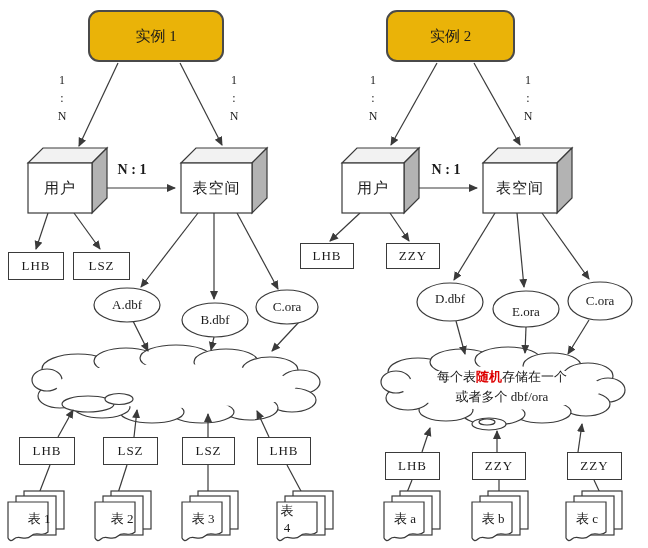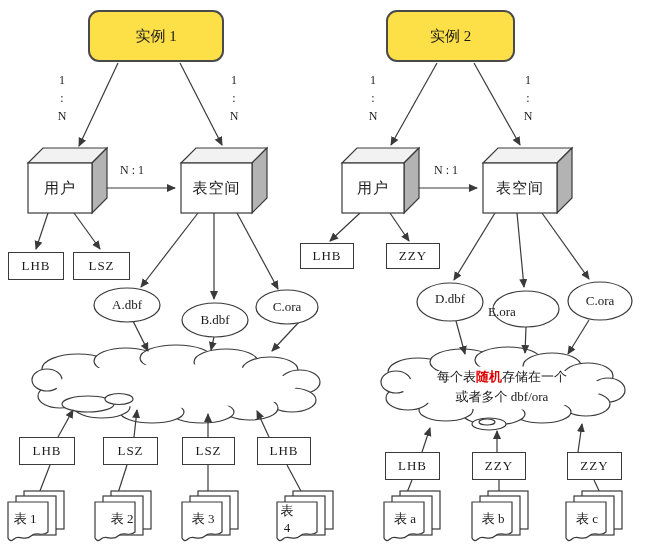--- a/index.html
+++ b/index.html
@@ -12,26 +12,26 @@
   .stage{position:relative;width:648px;height:548px;background:#fff;overflow:hidden;
          font-family:"Liberation Serif","DejaVu Serif",serif;color:#1a1a1a;}
   .abs{position:absolute;box-sizing:border-box;}
   svg{position:absolute;left:0;top:0;}
   .ln{stroke:var(--line);stroke-width:1.2;fill:none;}
   .shape{stroke:var(--line);stroke-width:1.2;fill:#fff;}
   .facetop{stroke:var(--line);stroke-width:1.2;fill:var(--box_top);}
   .faceside{stroke:var(--line);stroke-width:1.2;fill:var(--box_side);}
   .mask{fill:#fff;stroke:none;}
   .ctr{display:flex;align-items:center;justify-content:center;text-align:center;}
-  .round-node{border:2px solid #4a4a4a;border-radius:11px;background:#fde047;font-size:15px;}
+  .round-node{border:2px solid #4a4a4a;border-radius:11px;background:#eab308;font-size:15px;}
   .rect-node{border:1px solid var(--line);background:#fff;font-size:13px;letter-spacing:1px;}
   .cube-label{font-size:15px;letter-spacing:1px;}
   .ellipse-label{font-size:13px;}
   .ratio{font-size:12px;white-space:pre-line;text-align:center;line-height:1.5;}
-  .small-lbl{font-size:12px;}
+  .small-lbl{font-size:14px;font-weight:bold;}
   .cloud-text{font-size:13px;text-align:center;line-height:1.55;}
   .doc-label{font-size:13px;}
   .red{color:var(--red);font-weight:bold;}
 </style>
 </head>
 <body>
 
 <div class="stage">
 
 <svg width="648" height="548" viewBox="0 0 648 548">
@@ -188,21 +188,21 @@
 <div class="abs ctr ellipse-label" style="left:182px;top:303px;width:66px;height:34px;">B.dbf</div>
 <div class="abs ctr ellipse-label" style="left:94px;top:288px;width:66px;height:34px;">A.dbf</div>
 <div class="abs ctr ellipse-label" style="left:256px;top:290px;width:62px;height:34px;">C.ora</div>
 
 
 <div class="abs ctr rect-node" style="left:19px;top:437px;width:56px;height:28px;">LHB</div>
 <div class="abs ctr rect-node" style="left:103px;top:437px;width:55px;height:28px;">LSZ</div>
 <div class="abs ctr rect-node" style="left:182px;top:437px;width:53px;height:28px;">LSZ</div>
 <div class="abs ctr rect-node" style="left:257px;top:437px;width:54px;height:28px;">LHB</div>
 
-<div class="abs ctr doc-label" style="left:6px;top:506px;width:38px;height:26px;">表 1</div>
+<div class="abs ctr doc-label" style="left:20px;top:506px;width:38px;height:26px;">表 1</div>
 <div class="abs ctr doc-label" style="left:97px;top:506px;width:38px;height:26px;padding-left:12px;">表 2</div>
 <div class="abs ctr doc-label" style="left:184px;top:506px;width:38px;height:26px;">表 3</div>
 <div class="abs ctr doc-label" style="left:279px;top:506px;width:16px;height:26px;">表 4</div>
 
 <div class="abs ctr round-node" style="left:386px;top:10px;width:129px;height:52px;">实例 2</div>
 
 <div class="abs ratio" style="left:361px;top:71px;width:24px;">1
 :
 N</div>
 <div class="abs ratio" style="left:516px;top:71px;width:24px;">1
@@ -211,21 +211,21 @@
 
 <div class="abs ctr small-lbl" style="left:418px;top:160px;width:56px;height:20px;">N : 1</div>
 
 <div class="abs ctr cube-label" style="left:342px;top:163px;width:62px;height:50px;">用户</div>
 <div class="abs ctr cube-label" style="left:483px;top:163px;width:74px;height:50px;">表空间</div>
 
 <div class="abs ctr rect-node" style="left:300px;top:243px;width:54px;height:26px;">LHB</div>
 <div class="abs ctr rect-node" style="left:386px;top:243px;width:54px;height:26px;">ZZY</div>
 
 <div class="abs ctr ellipse-label" style="left:417px;top:285px;width:66px;height:28px;">D.dbf</div>
-<div class="abs ctr ellipse-label" style="left:469px;top:292px;width:66px;height:40px;">E.ora</div>
+<div class="abs ctr ellipse-label" style="left:493px;top:292px;width:66px;height:40px;">E.ora</div>
 <div class="abs ctr ellipse-label" style="left:568px;top:284px;width:64px;height:34px;">C.ora</div>
 
 <div class="abs cloud-text" style="left:406px;top:367px;width:192px;">
   <span>每个表</span><span class="red">随机</span><span>存储在一个</span><br>
   <span>或者多个 dbf/ora</span>
 </div>
 
 <div class="abs ctr rect-node" style="left:385px;top:452px;width:55px;height:28px;">LHB</div>
 <div class="abs ctr rect-node" style="left:472px;top:452px;width:54px;height:28px;">ZZY</div>
 <div class="abs ctr rect-node" style="left:567px;top:452px;width:55px;height:28px;">ZZY</div>

